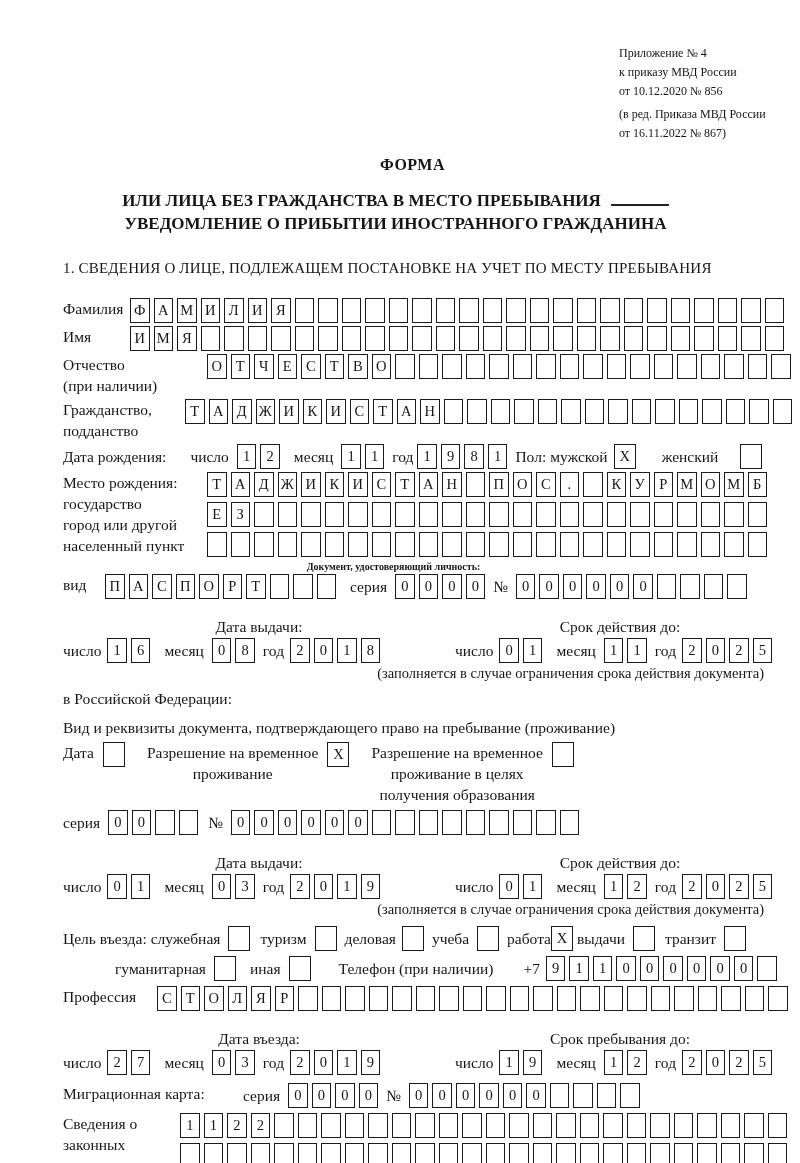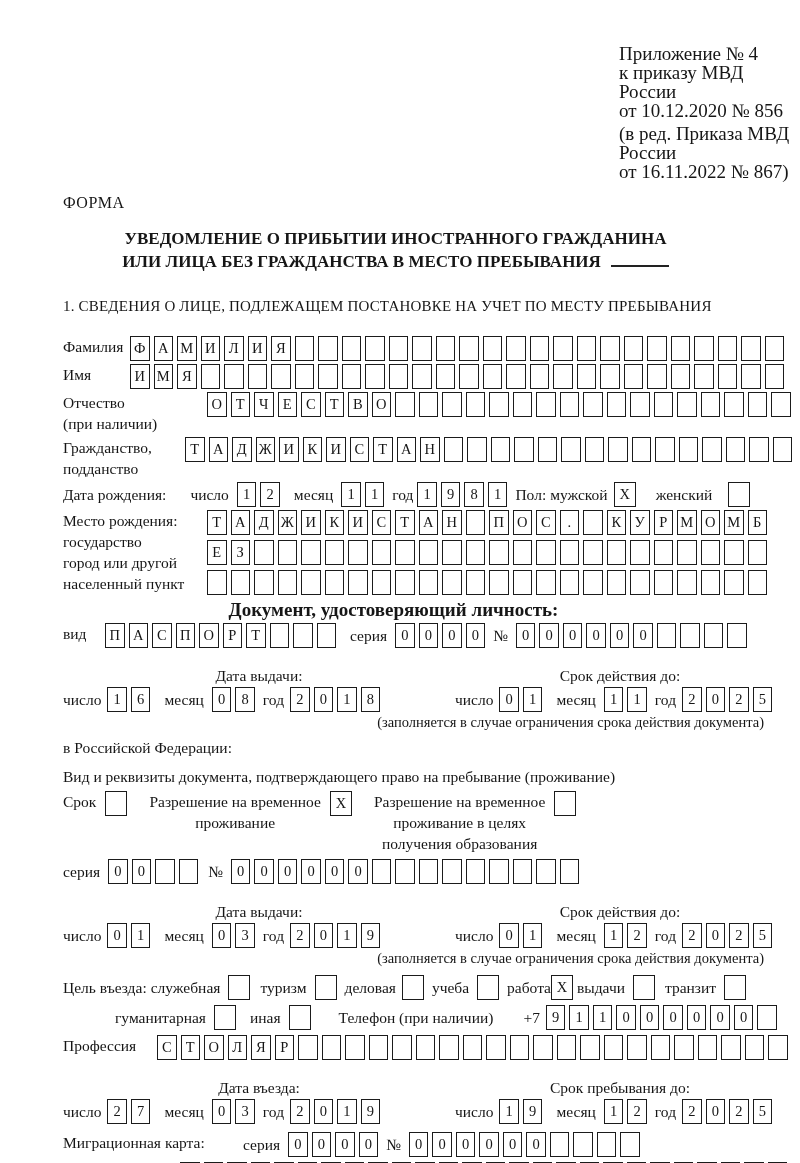--- a/index.html
+++ b/index.html
@@ -4,48 +4,48 @@
 <style>
   * { box-sizing: border-box; }
   html,body { margin:0; padding:0; background:#ffffff; }
   body {
     width:800px; height:1163px; overflow:hidden;
     font-family:"Liberation Serif", serif;
     color:#161616; font-size:15.5px;
   }
   .page { padding:44px 6px 10px 63px; }
 
-  .hdr { margin-left:556px; font-size:19px; line-height:19px; white-space:pre-line; }
+  .hdr { margin-left:556px; font-size:12px; line-height:19px; white-space:pre-line; }
   .hdr.edition { margin-top:4px; }
-  .forma { text-align:left; padding-right:32px; font-weight:normal; font-size:16px; margin-top:13px; letter-spacing:.5px; }
+  .forma { text-align:center; padding-right:32px; font-weight:bold; font-size:16px; margin-top:13px; letter-spacing:.5px; }
 
   .title { font-weight:bold; font-size:17px; line-height:23px; text-align:center; margin-top:15px; margin-right:66px; }
   .uline { display:inline-block; width:58px; border-bottom:2.4px solid #222; height:14px; margin-left:10px; }
 
   .sec-head { font-weight:normal; font-size:15px; margin-top:25px; letter-spacing:.2px; }
 
   .frow { display:flex; align-items:flex-start; margin-top:3px; }
   .mt0{margin-top:0} .mt2{margin-top:2px} .mt5{margin-top:5px} .mt8{margin-top:8px} .mt20{margin-top:21px}
   .lbl { flex:none; white-space:pre-line; line-height:21px; }
   .lw42{width:42px} .lw67{width:67px} .lw94{width:94px} .lw117{width:117px}
   .lw122{width:122px} .lw144{width:144px} .lw150{width:150px}
   .inline-lbl { flex:none; white-space:nowrap; line-height:25px; }
   .ml4{margin-left:4px} .ml6{margin-left:6px} .ml8{margin-left:8px} .ml10{margin-left:10px}
-  .ml14{margin-left:16px} .ml18{margin-left:18px} .ml24{margin-left:24px} .ml30{margin-left:30px}
+  .ml14{margin-left:22px} .ml18{margin-left:18px} .ml24{margin-left:24px} .ml30{margin-left:30px}
   .mr6{margin-right:6px} .mr8{margin-right:8px}
 
   .cells { display:flex; flex:none; }
   .cell { flex:none; width:19.5px; height:25px; border:1.8px solid #1b1b1b; margin-right:4px;
           display:flex; align-items:center; justify-content:center; font-size:14.5px; }
   .cb .cell { width:22px; }
 
   .cellcol { display:flex; flex-direction:column; }
   .cellcol .cells + .cells { margin-top:5px; }
 
-  .doc-head { text-align:center; font-weight:bold; font-size:19px; margin-top:4px; margin-right:70px; }
+  .doc-head { text-align:center; font-weight:bold; font-size:10px; margin-top:4px; margin-right:70px; }
 
   .dual { display:flex; margin-top:18px; }
   .dgroup { flex:none; }
   .dgroup.left { width:392px; }
   .dgroup.right { width:330px; }
   .dg-head { text-align:center; line-height:19px; }
   .dg-line { display:flex; align-items:flex-start; margin-top:2px; }
   .note { text-align:right; padding-right:30px; font-size:14.5px; margin-top:2px; }
 
   .plain-line { margin-top:5px; line-height:24px; }
@@ -61,22 +61,22 @@
 <div class="page">
 
   <div class="hdr">Приложение № 4
 к приказу МВД России
 от 10.12.2020 № 856</div>
   <div class="hdr edition">(в ред. Приказа МВД России
 от 16.11.2022 № 867)</div>
   <div class="forma">ФОРМА</div>
 
   <div class="title">
+    <div><span>ИЛИ ЛИЦА БЕЗ ГРАЖДАНСТВА В МЕСТО ПРЕБЫВАНИЯ</span><span class="uline"></span></div>
     <div>УВЕДОМЛЕНИЕ О ПРИБЫТИИ ИНОСТРАННОГО ГРАЖДАНИНА</div>
-    <div><span>ИЛИ ЛИЦА БЕЗ ГРАЖДАНСТВА В МЕСТО ПРЕБЫВАНИЯ</span><span class="uline"></span></div>
   </div>
 
   <div class="sec-head">1. СВЕДЕНИЯ О ЛИЦЕ, ПОДЛЕЖАЩЕМ ПОСТАНОВКЕ НА УЧЕТ ПО МЕСТУ ПРЕБЫВАНИЯ</div>
 
   <div class="frow mt20">
     <span class="lbl lw67">Фамилия</span>
     <span class="cells">
         <span class="cell">Ф</span>
         <span class="cell">А</span>
         <span class="cell">М</span>
@@ -408,21 +408,21 @@
       </div>
     </div>
   </div>
   <div class="note">(заполняется в случае ограничения срока действия документа)</div>
 
   <div class="plain-line mt0">в Российской Федерации:</div>
   <div class="plain-line">Вид и реквизиты документа, подтверждающего право на пребывание (проживание)</div>
 
   <div class="frow mt2">
     <span class="opt">
-      <span class="olbl">Срок</span>
+      <span class="olbl">Дата</span>
       <span class="cells cb">
           <span class="cell"></span>
         </span>
     </span>
     <span class="opt ml18">
       <span class="olbl">Разрешение на временное
 проживание</span>
       <span class="cells cb">
           <span class="cell">X</span>
         </span>

